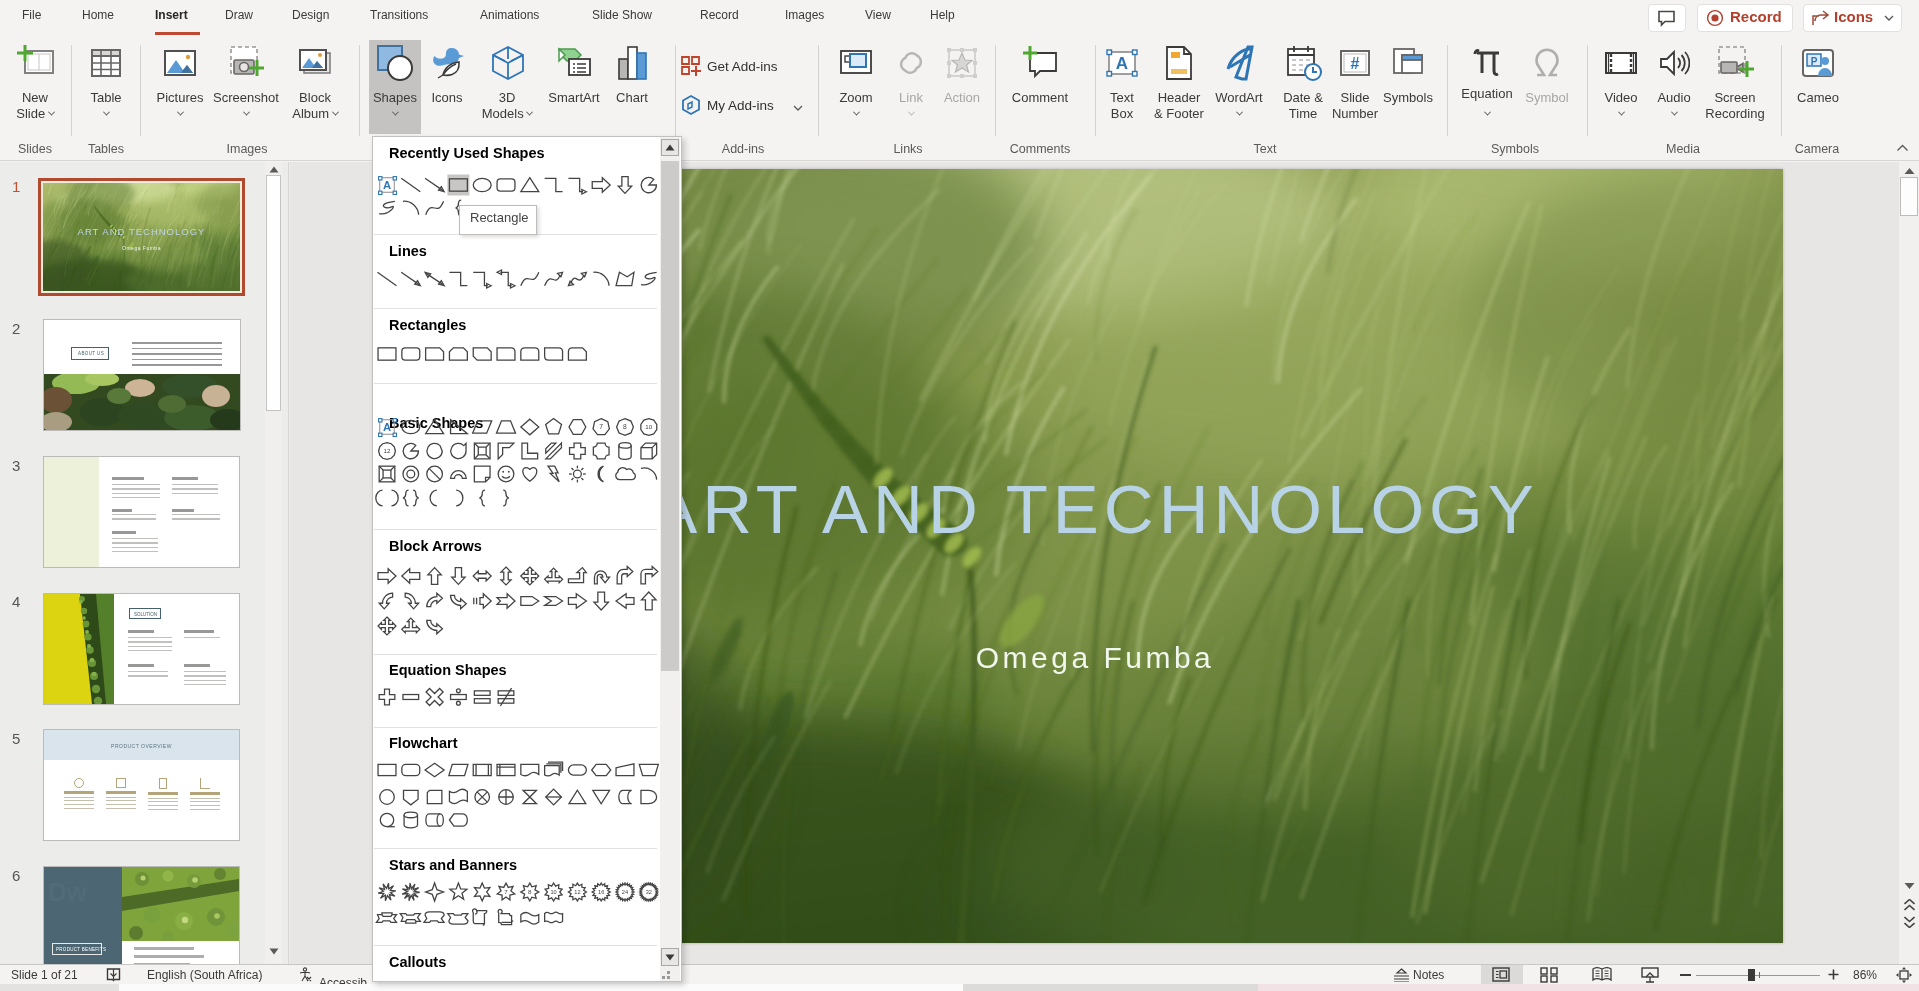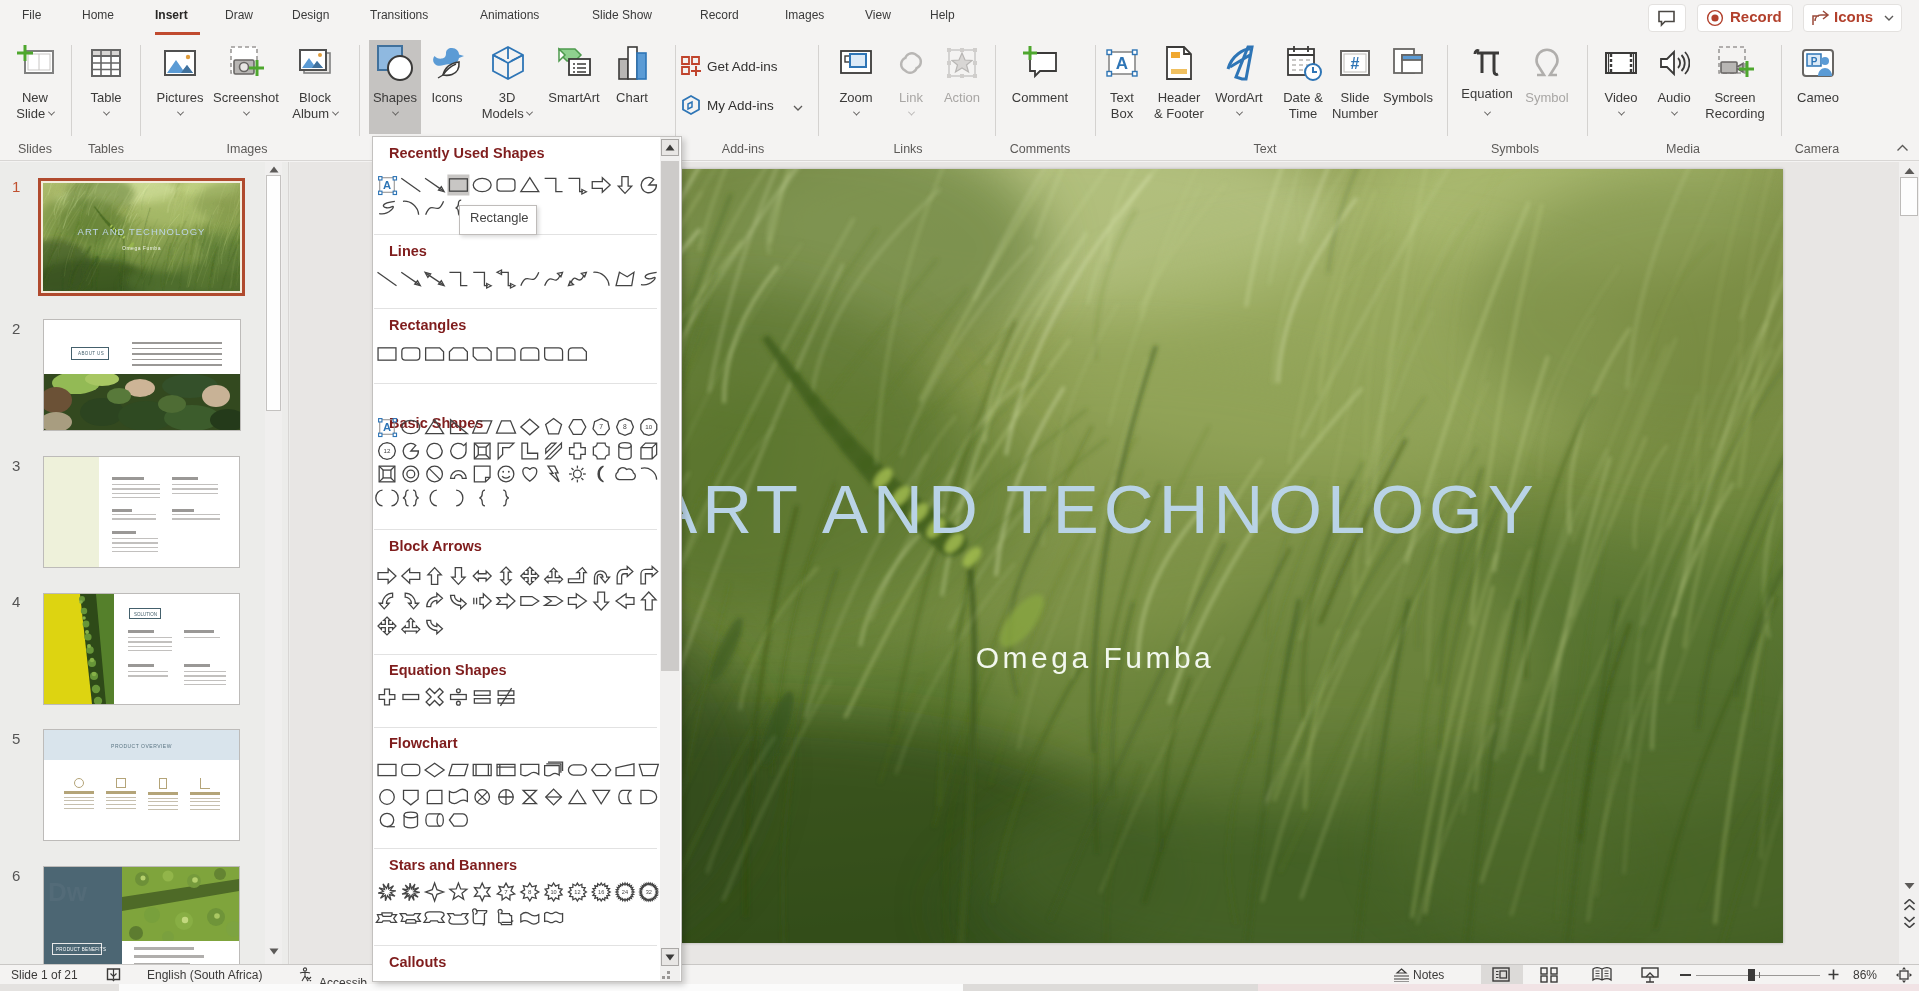--- a/index.html
+++ b/index.html
@@ -4,21 +4,21 @@
 <style>
 * { margin:0; padding:0; box-sizing:border-box; }
 html,body { width:1919px; height:991px; overflow:hidden; }
 body { font-family:"Liberation Sans", sans-serif; background:#f4f3f2; position:relative; }
 .abs { position:absolute; }
 .tab { position:absolute; top:8px; font-size:12px; color:#3a3a3a; }
 .glabel { position:absolute; top:141px; font-size:12.5px; color:#5c5a58; text-align:center; }
 .vsep { position:absolute; top:45px; height:91px; width:1px; background:#d4d2d0; }
 .blabel { position:absolute; font-size:13px; color:#3b3a39; text-align:center; white-space:nowrap; }
 .chev { display:inline-block; width:5px; height:5px; border-right:1.5px solid #5c5a58; border-bottom:1.5px solid #5c5a58; transform:rotate(45deg) translate(-1px,-1px); vertical-align:2px; }
-.shead { position:absolute; font-weight:bold; font-size:14.5px; color:#7f1d1d; left:16px; }
+.shead { position:absolute; font-weight:bold; font-size:14.5px; color:#000000; left:16px; }
 .mdiv { position:absolute; left:1px; height:1px; background:#e2e2e2; width:283px; }
 </style>
 </head>
 <body>
 
 <svg width="0" height="0" style="position:absolute;">
 <defs>
 <filter id="b2" x="-40%" y="-40%" width="180%" height="180%">
         <feGaussianBlur stdDeviation="2.2"></feGaussianBlur>
       </filter>

